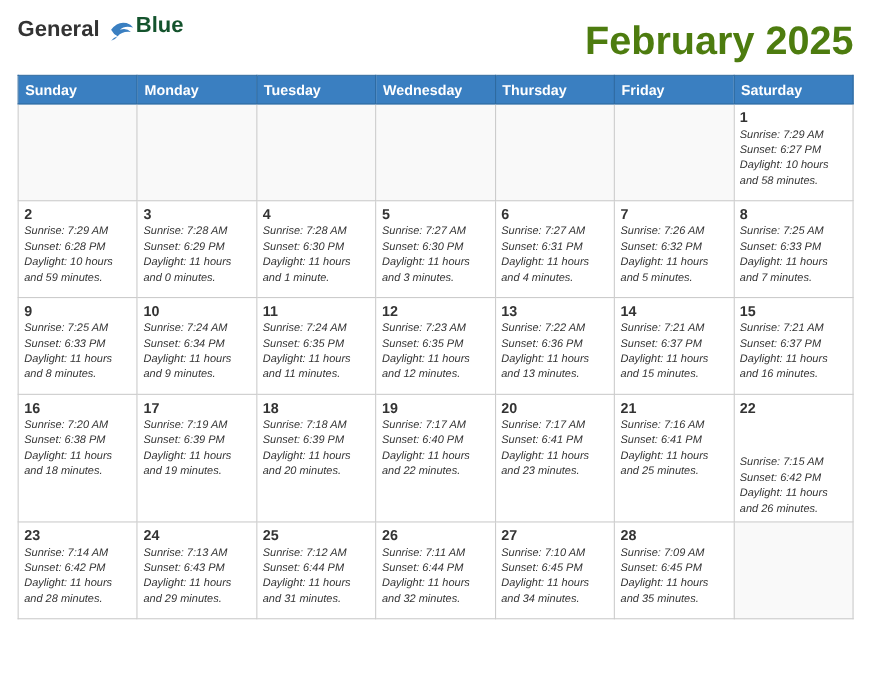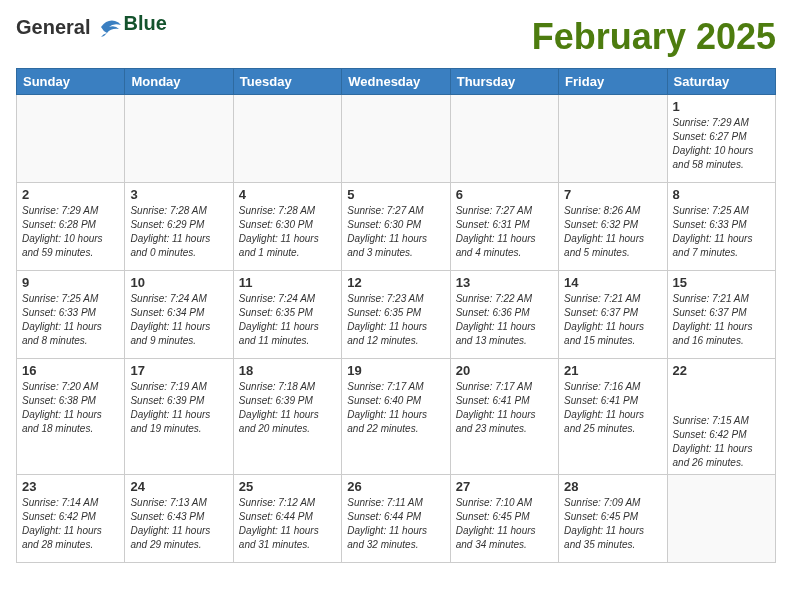--- a/index.html
+++ b/index.html
@@ -152,21 +152,21 @@
 Daylight: 11 hours and 3 minutes.</div>
         </td>
         <td>
           <div class="day-number">6</div>
           <div class="day-info" style="white-space: pre-line;">Sunrise: 7:27 AM
 Sunset: 6:31 PM
 Daylight: 11 hours and 4 minutes.</div>
         </td>
         <td>
           <div class="day-number">7</div>
-          <div class="day-info" style="white-space: pre-line;">Sunrise: 8:26 AM
+          <div class="day-info" style="white-space: pre-line;">Sunrise: 7:26 AM
 Sunset: 6:32 PM
 Daylight: 11 hours and 5 minutes.</div>
         </td>
         <td>
           <div class="day-number">8</div>
           <div class="day-info" style="white-space: pre-line;">Sunrise: 7:25 AM
 Sunset: 6:33 PM
 Daylight: 11 hours and 7 minutes.</div>
         </td>
       </tr>

